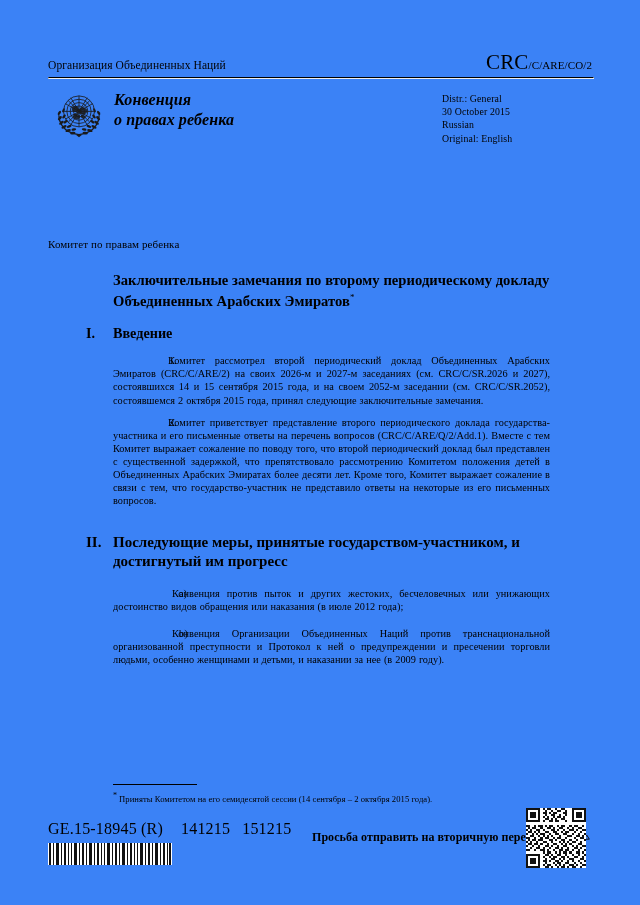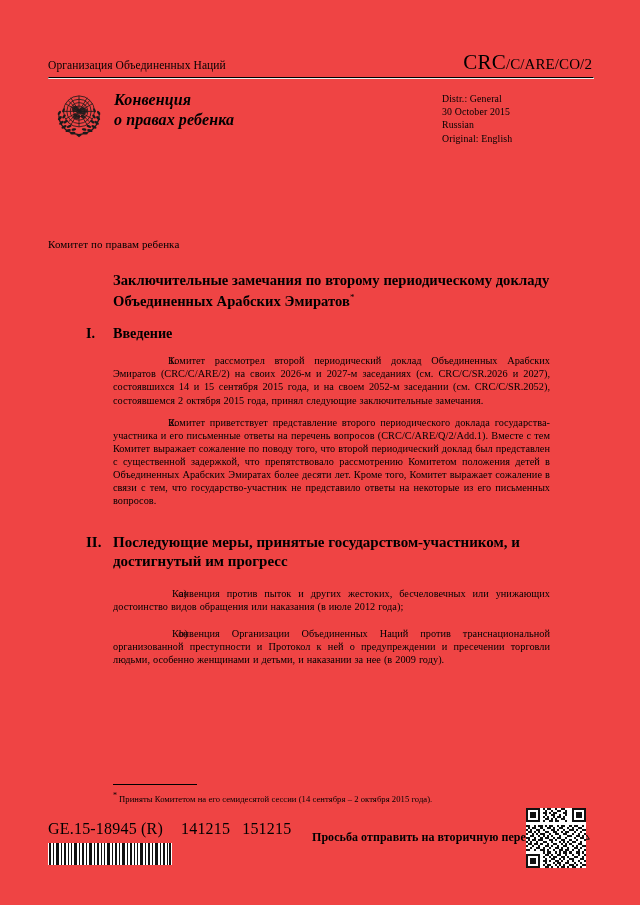--- a/index.html
+++ b/index.html
@@ -13,21 +13,21 @@
     position: relative;
     font-family: "Liberation Serif", "DejaVu Serif", serif;
     color: #000000;
     overflow: hidden;
   }
   .page {
     position: absolute;
     left: 0; top: 0;
     width: 640px;
     height: 905px;
-    background: #ef4444;
+    background: #3b82f6;
   }
 
   
   .masthead {
     position: absolute;
     left: 48px;
     top: 50px;
     width: 544px;
   }
   .masthead-top {
@@ -43,21 +43,21 @@
   }
   .symbol-line {
     white-space: nowrap;
     text-align: right;
   }
   .symbol-main {
     font-size: 21px;
     letter-spacing: 0.2px;
   }
   .symbol-sub {
-    font-size: 15px;
+    font-size: 11px;
     letter-spacing: 0.1px;
   }
   .masthead-rule {
     border-top: 1.1px solid #000;
     width: 100%;
     margin: 0;
   }
   .masthead-body {
     display: flex;
     align-items: flex-start;

